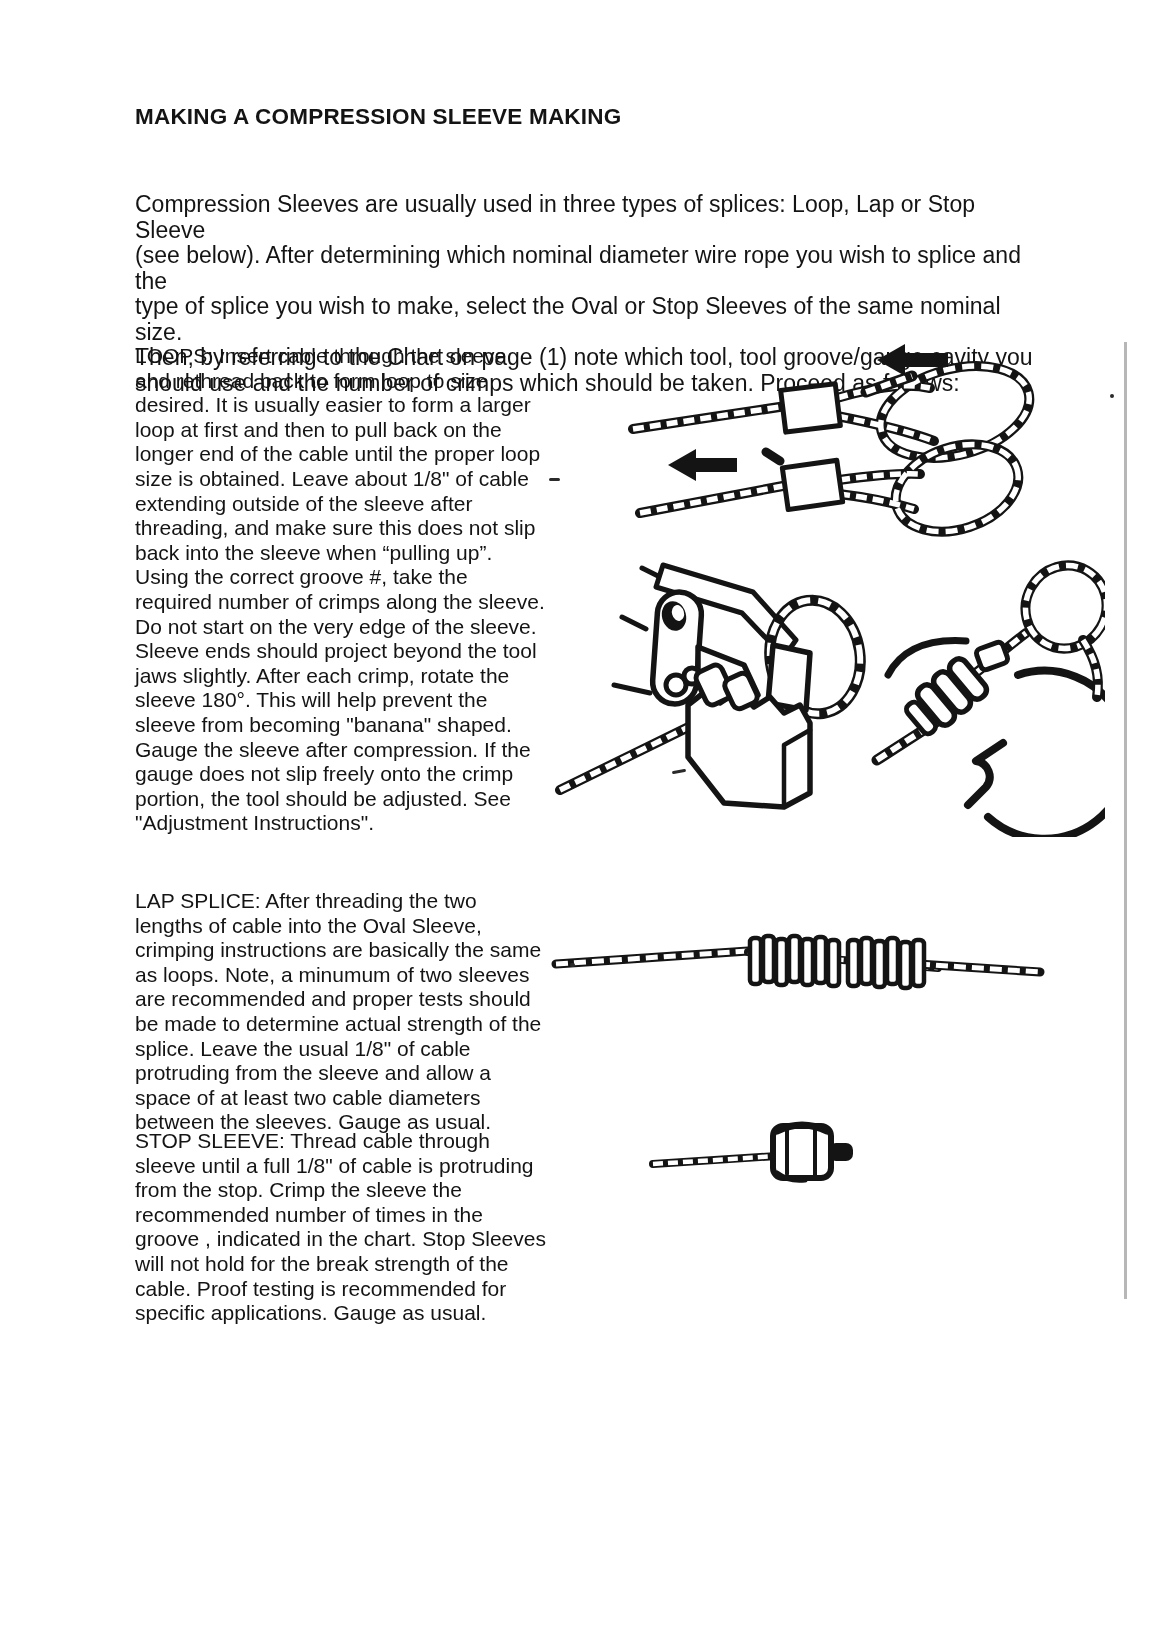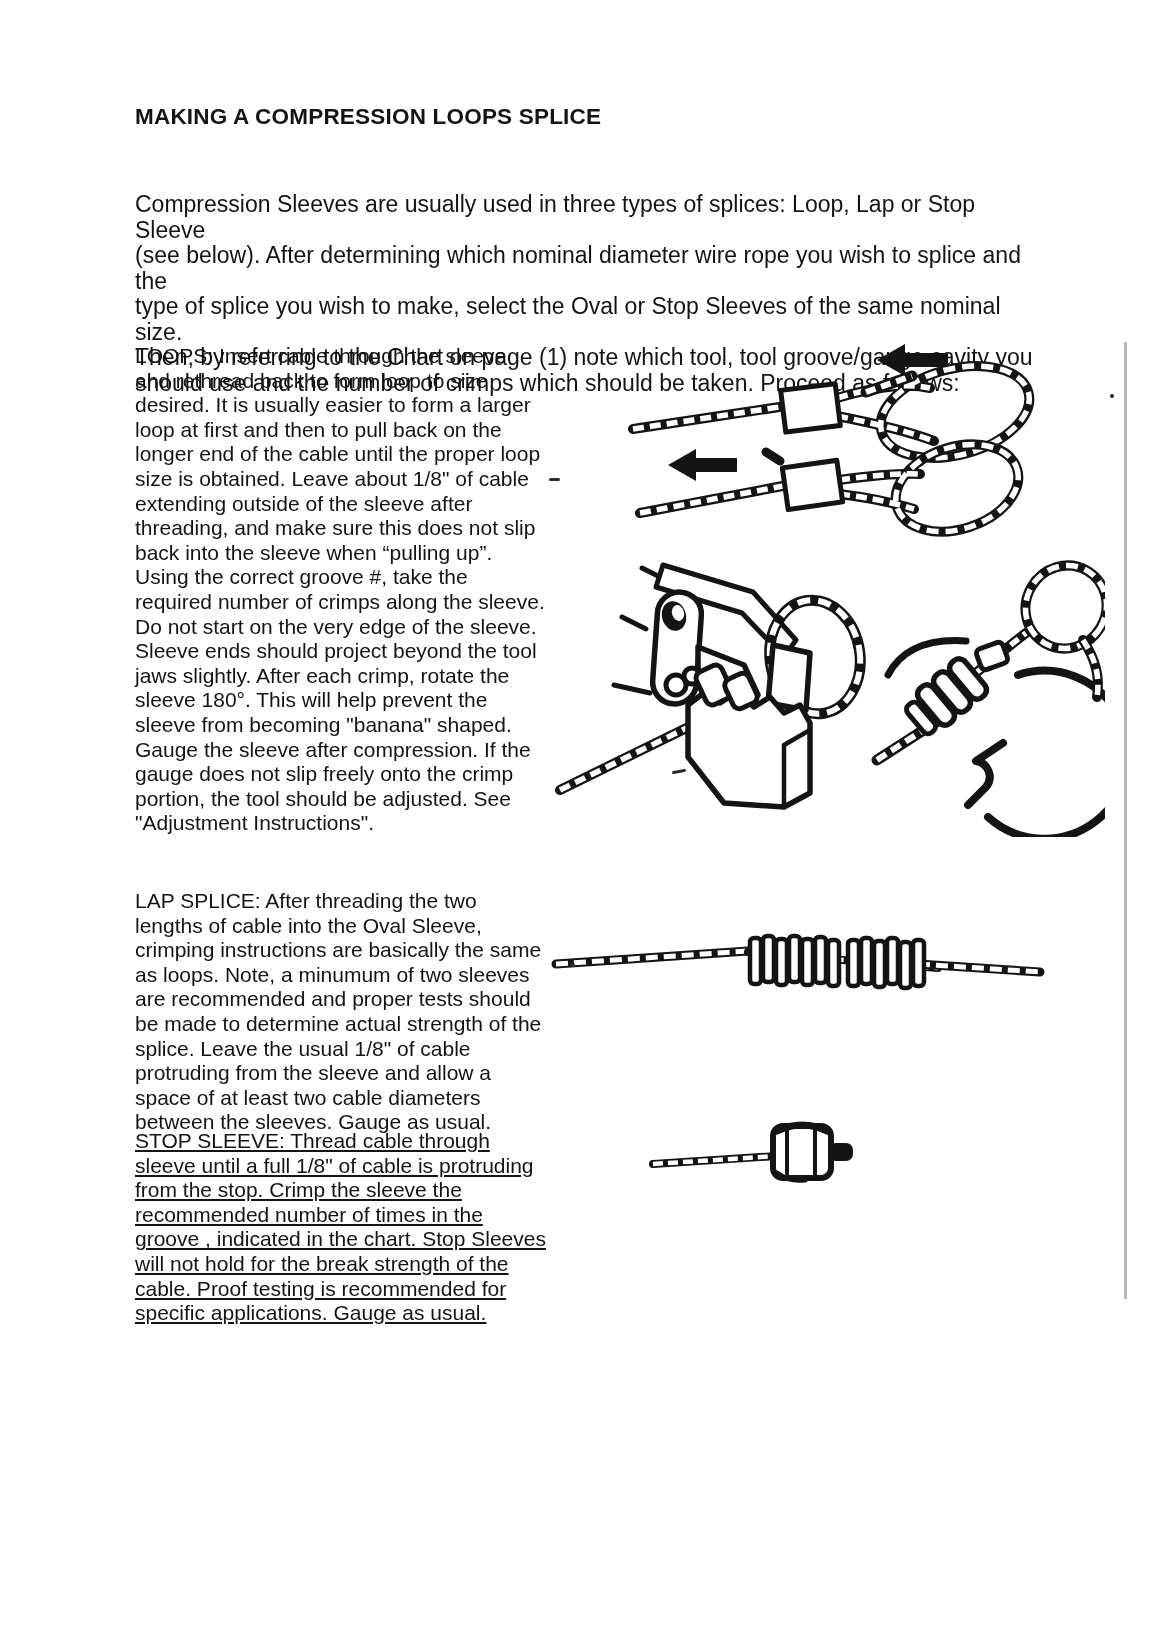--- a/index.html
+++ b/index.html
@@ -21,21 +21,21 @@
     width:900px;font-size:23px;line-height:25.5px;
     white-space:pre-line;
   }
   .col{
     position:absolute;left:135px;margin:0;
     width:470px;font-size:21px;line-height:24.6px;
     white-space:pre-line;
   }
   .col.loops{top:344px;}
   .col.lap{top:889px;}
-  .col.stop{top:1129px;text-decoration:underline;}
+  .col.stop{top:1129px;}
   .ill{position:absolute;}
   .ill-loop{left:618px;top:328px;}
   .ill-tool{left:548px;top:545px;}
   .ill-lap{left:548px;top:928px;}
   .ill-stop{left:645px;top:1116px;}
   .scanline{
     position:absolute;left:1124px;top:342px;width:3px;height:957px;
     background:#b7b7b7;
   }
   .speck{position:absolute;background:#2a2a2a;border-radius:2px;}
@@ -46,21 +46,21 @@
   svg .ink{stroke:#141414;fill:none;stroke-linecap:round;stroke-linejoin:round;}
   svg .fillw{fill:#ffffff;stroke:#141414;stroke-linejoin:round;}
   svg .rope-tex{stroke:#ffffff;fill:none;stroke-linecap:butt;}
   svg .solid{fill:#141414;stroke:none;}
 </style>
 </head>
 <body>
 
 <div class="page">
 
-  <h1 class="title">MAKING A COMPRESSION LOOPS SPLICE</h1>
+  <h1 class="title">MAKING A COMPRESSION SLEEVE MAKING</h1>
 
   <p class="intro">Compression Sleeves are usually used in three types of splices: Loop, Lap or Stop Sleeve
 (see below). After determining which nominal diameter wire rope you wish to splice and the
 type of splice you wish to make, select the Oval or Stop Sleeves of the same nominal size.
 Then, by referring to the Chart on page (1) note which tool, tool groove/gauge cavity you
 should use and the number of crimps which should be taken. Proceed as follows:</p>
 
   <p class="col loops">LOOPS: Insert cable through the sleeve
 and rethread back to form loop to size
 desired. It is usually easier to form a larger

